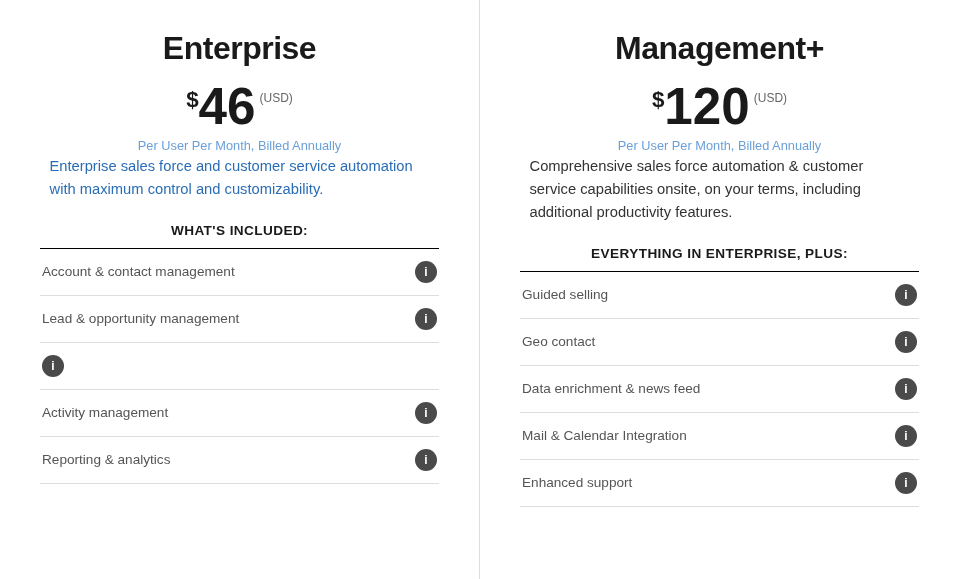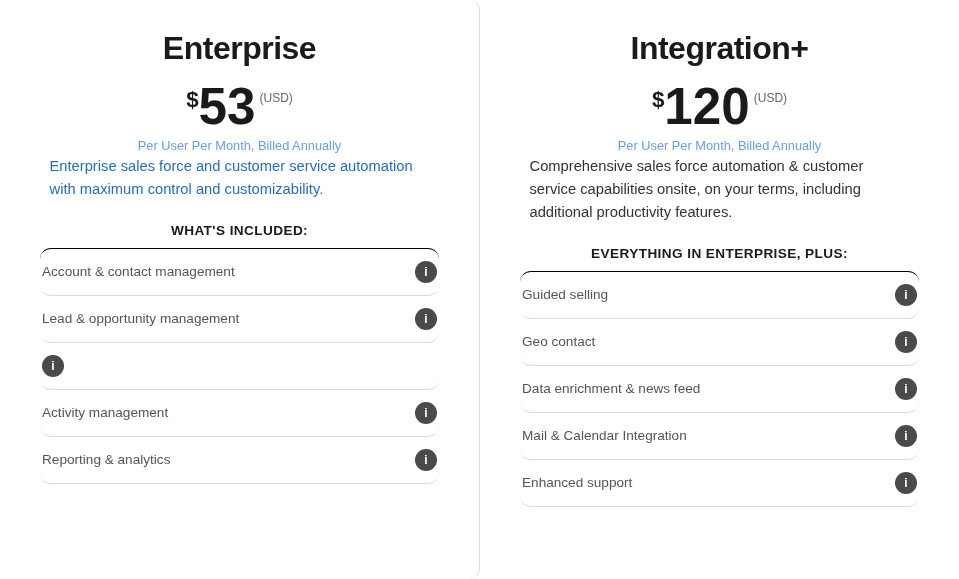--- a/index.html
+++ b/index.html
@@ -1,15 +1,15 @@
 <!DOCTYPE html>
 <html><head>
   <meta charset="utf-8">
   <style>
-    * { box-sizing: border-box; margin: 0; padding: 0; border-radius: 11px; }
+    * { box-sizing: border-box; margin: 0; padding: 0; }
     body {
       font-family: 'Segoe UI', Arial, sans-serif;
       background: #fff;
       color: #333;
       width: 959px;
       min-height: 579px;
     }
     .pricing-container {
       display: flex;
       width: 100%;
@@ -117,21 +117,21 @@
     }
   </style>
 </head>
 <body>
 
 <div class="pricing-container">
 <div class="plan plan-left">
       <div class="plan-title">Enterprise</div>
       <div class="price-row">
         <span class="price-dollar-sign">$</span>
-        <span class="price-amount">53</span>
+        <span class="price-amount">46</span>
         <span class="price-usd">(USD)</span>
       </div>
       <div class="price-period">Per User Per Month, Billed Annually</div>
       <div class="plan-description blue-text">Enterprise sales force and customer service automation with maximum control and customizability.</div>
       <div class="features-label">WHAT'S INCLUDED:</div>
       <div class="features-list">
 
           <div class="feature-row">
             <span class="feature-name">Account &amp; contact management</span>
             <div class="info-icon">i</div>
@@ -152,21 +152,21 @@
           </div>
 
           <div class="feature-row">
             <span class="feature-name">Reporting &amp; analytics</span>
             <div class="info-icon">i</div>
           </div>
 
       </div>
     </div>
     <div class="plan">
-      <div class="plan-title">Integration+</div>
+      <div class="plan-title">Management+</div>
       <div class="price-row">
         <span class="price-dollar-sign">$</span>
         <span class="price-amount">120</span>
         <span class="price-usd">(USD)</span>
       </div>
       <div class="price-period">Per User Per Month, Billed Annually</div>
       <div class="plan-description dark-text">Comprehensive sales force automation &amp; customer service capabilities onsite, on your terms, including additional productivity features.</div>
       <div class="features-label">EVERYTHING IN ENTERPRISE, PLUS:</div>
       <div class="features-list">
 

